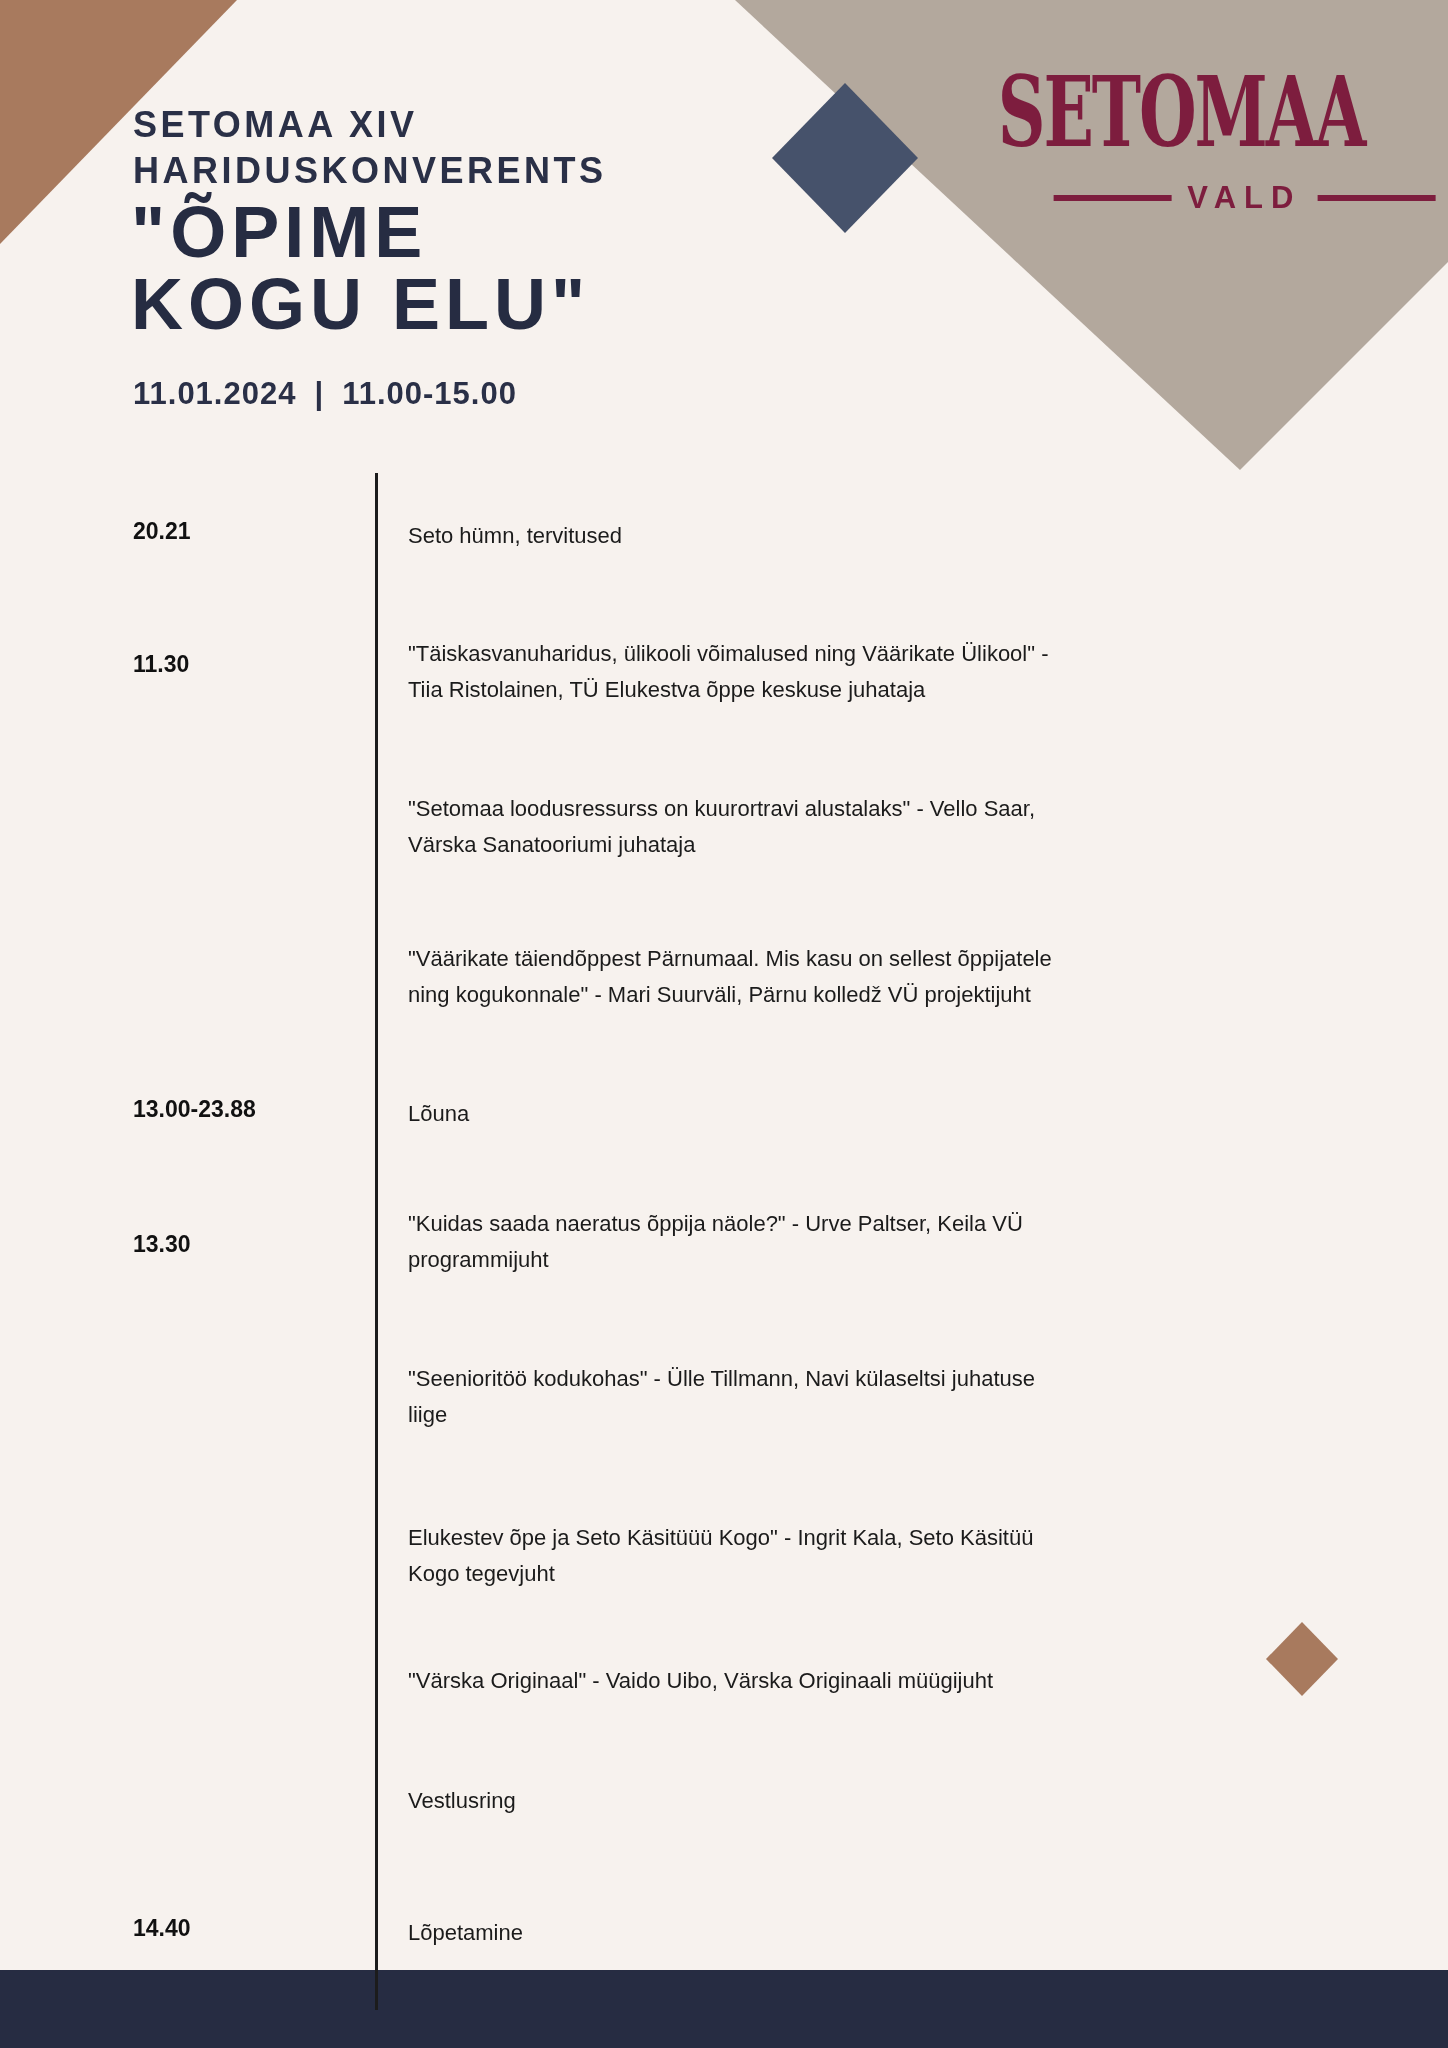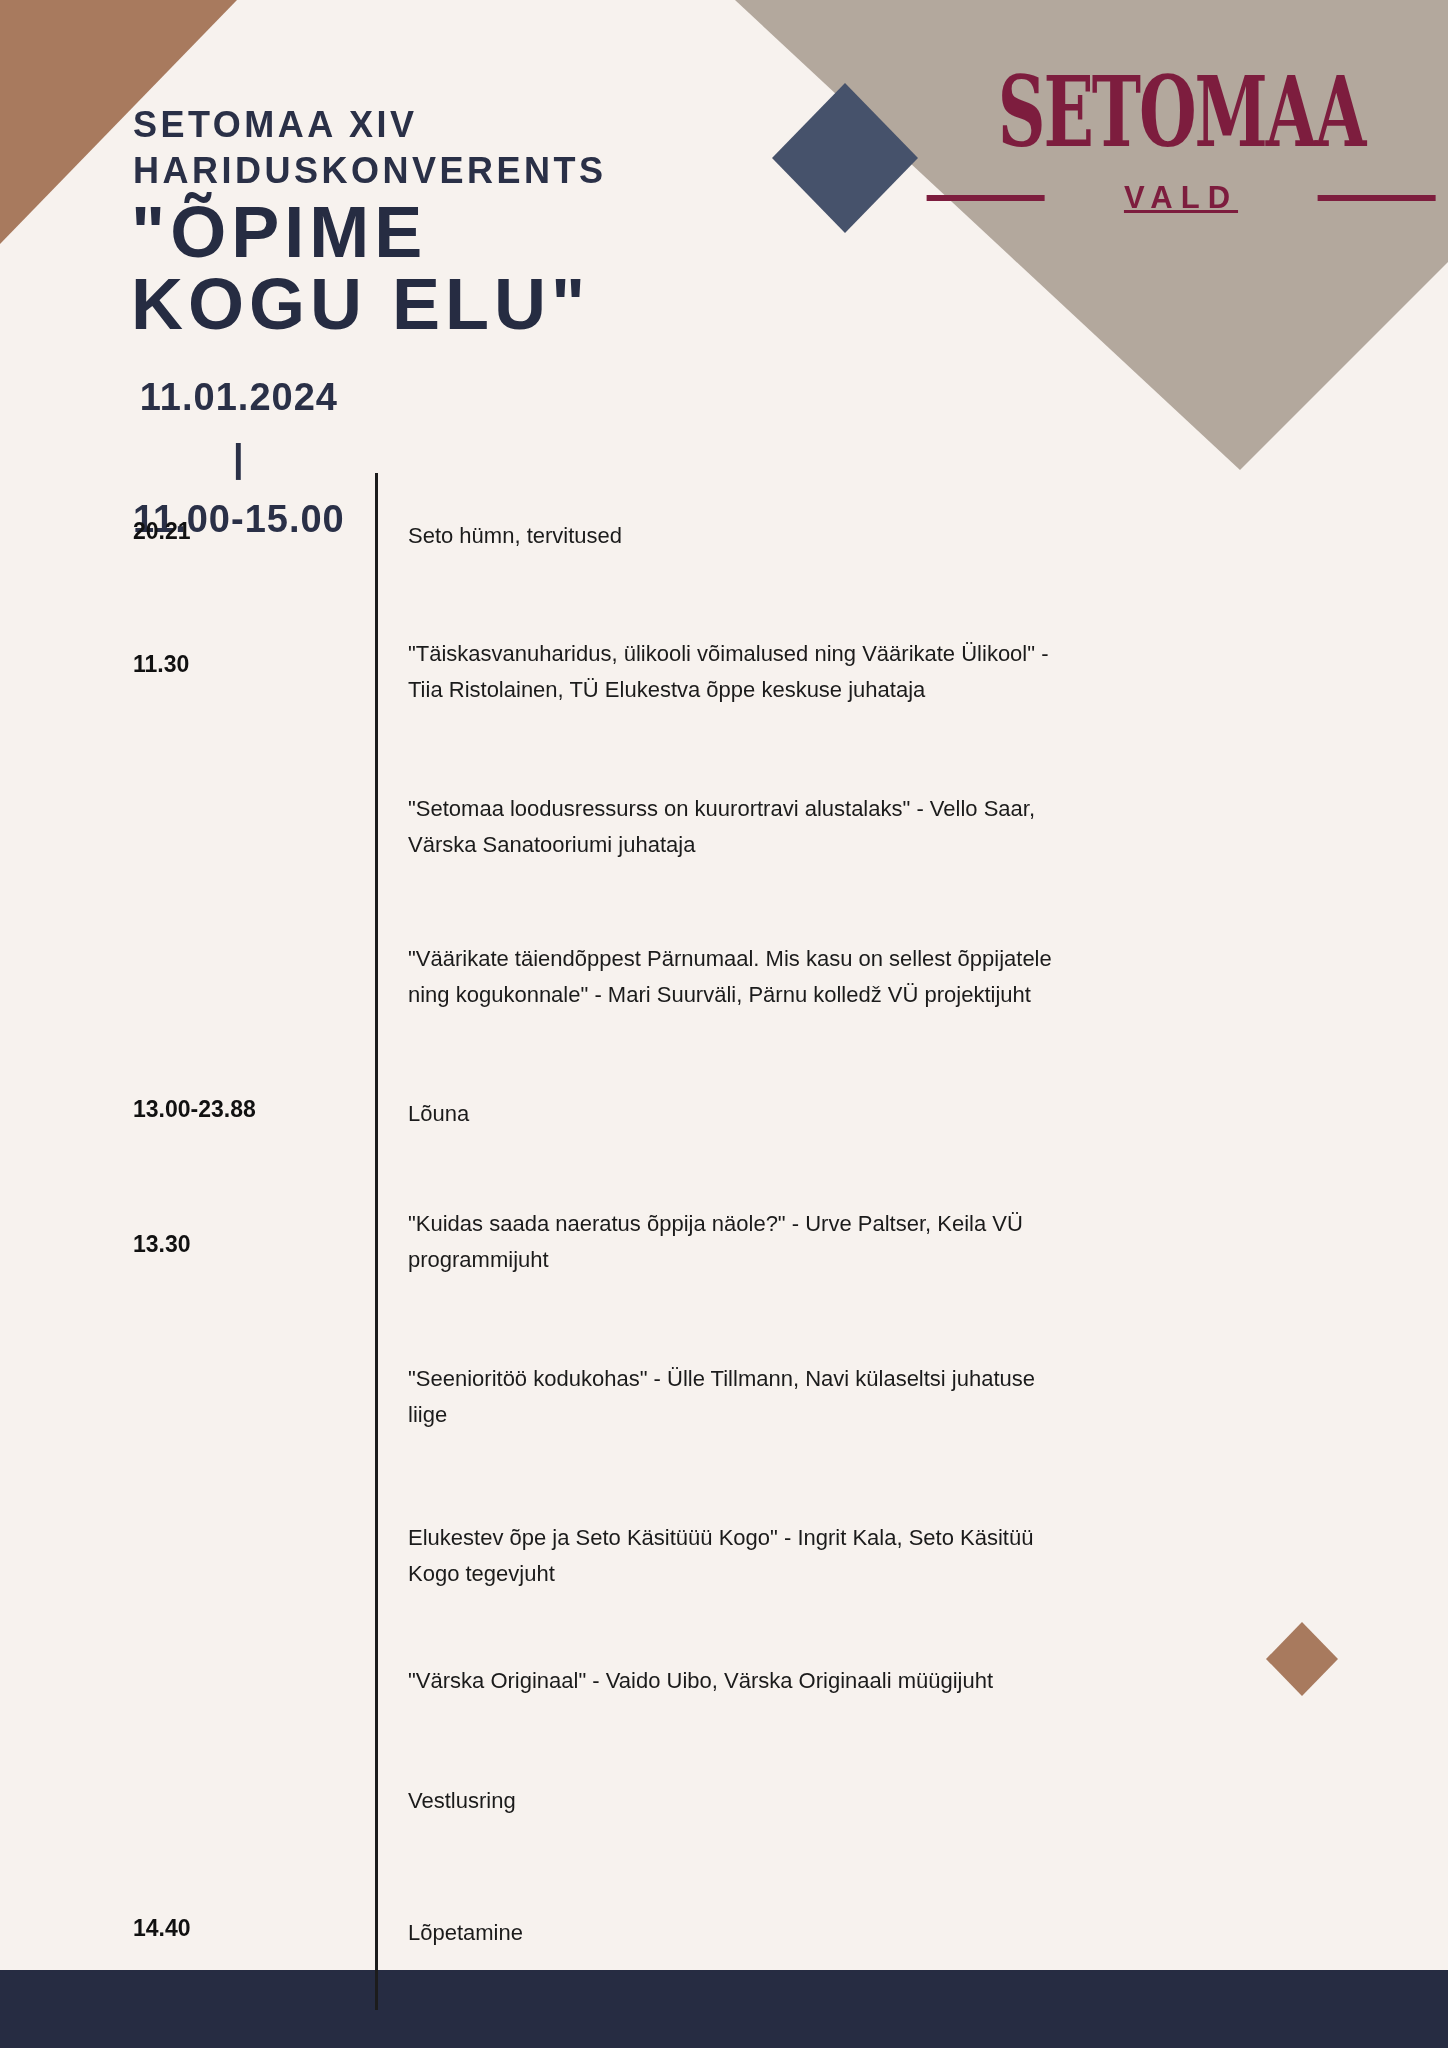--- a/index.html
+++ b/index.html
@@ -45,22 +45,22 @@
     transform:translateX(-50%);
     text-align:center;color:#7d1d3e;z-index:3;
   }
   .logo-word{
     font-family:"DejaVu Serif", serif;
     font-weight:bold;font-size:92px;line-height:100px;
     letter-spacing:-3px;white-space:nowrap;
     transform:scaleX(0.72) scaleY(1.05);transform-origin:center;
   }
   .logo-sub{
-    display:flex;align-items:center;justify-content:space-between;
-    margin-top:18px;gap:16px;text-decoration:underline;
+    display:flex;align-items:center;justify-content:flex-end;
+    margin-top:18px;gap:16px;
   }
   .logo-rule{display:inline-block;width:118px;height:6px;background:#7d1d3e;}
   .logo-vald{
     font-weight:bold;font-size:31px;letter-spacing:8px;
     color:#7d1d3e;white-space:nowrap;
   }
   
   .conf-line{
     position:absolute;left:133px;
     font-size:36px;font-weight:600;letter-spacing:3.5px;
@@ -70,22 +70,22 @@
   .conf-line.l2{top:150px;}
   .title{
     position:absolute;left:131px;top:196px;
     font-size:72px;line-height:72px;font-weight:bold;
     letter-spacing:5px;color:#262c42;
     white-space:pre-line;z-index:4;
   }
   .date-line{
     position:absolute;left:133px;top:376px;
     display:flex;align-items:center;gap:18px;
-    font-size:38px;font-weight:bold;letter-spacing:1px;
-    color:#2a3047;z-index:4;flex-direction:column;
+    font-size:31px;font-weight:bold;letter-spacing:1px;
+    color:#2a3047;z-index:4;
   }
   .location{
     position:absolute;left:133px;top:420px;
     font-size:32px;font-weight:600;letter-spacing:3px;
     color:#2a3047;white-space:nowrap;z-index:4;
   }
   
   .divider-line{
     position:absolute;left:375px;top:473px;width:3px;height:1537px;
     background:#1c1c1c;z-index:5;

